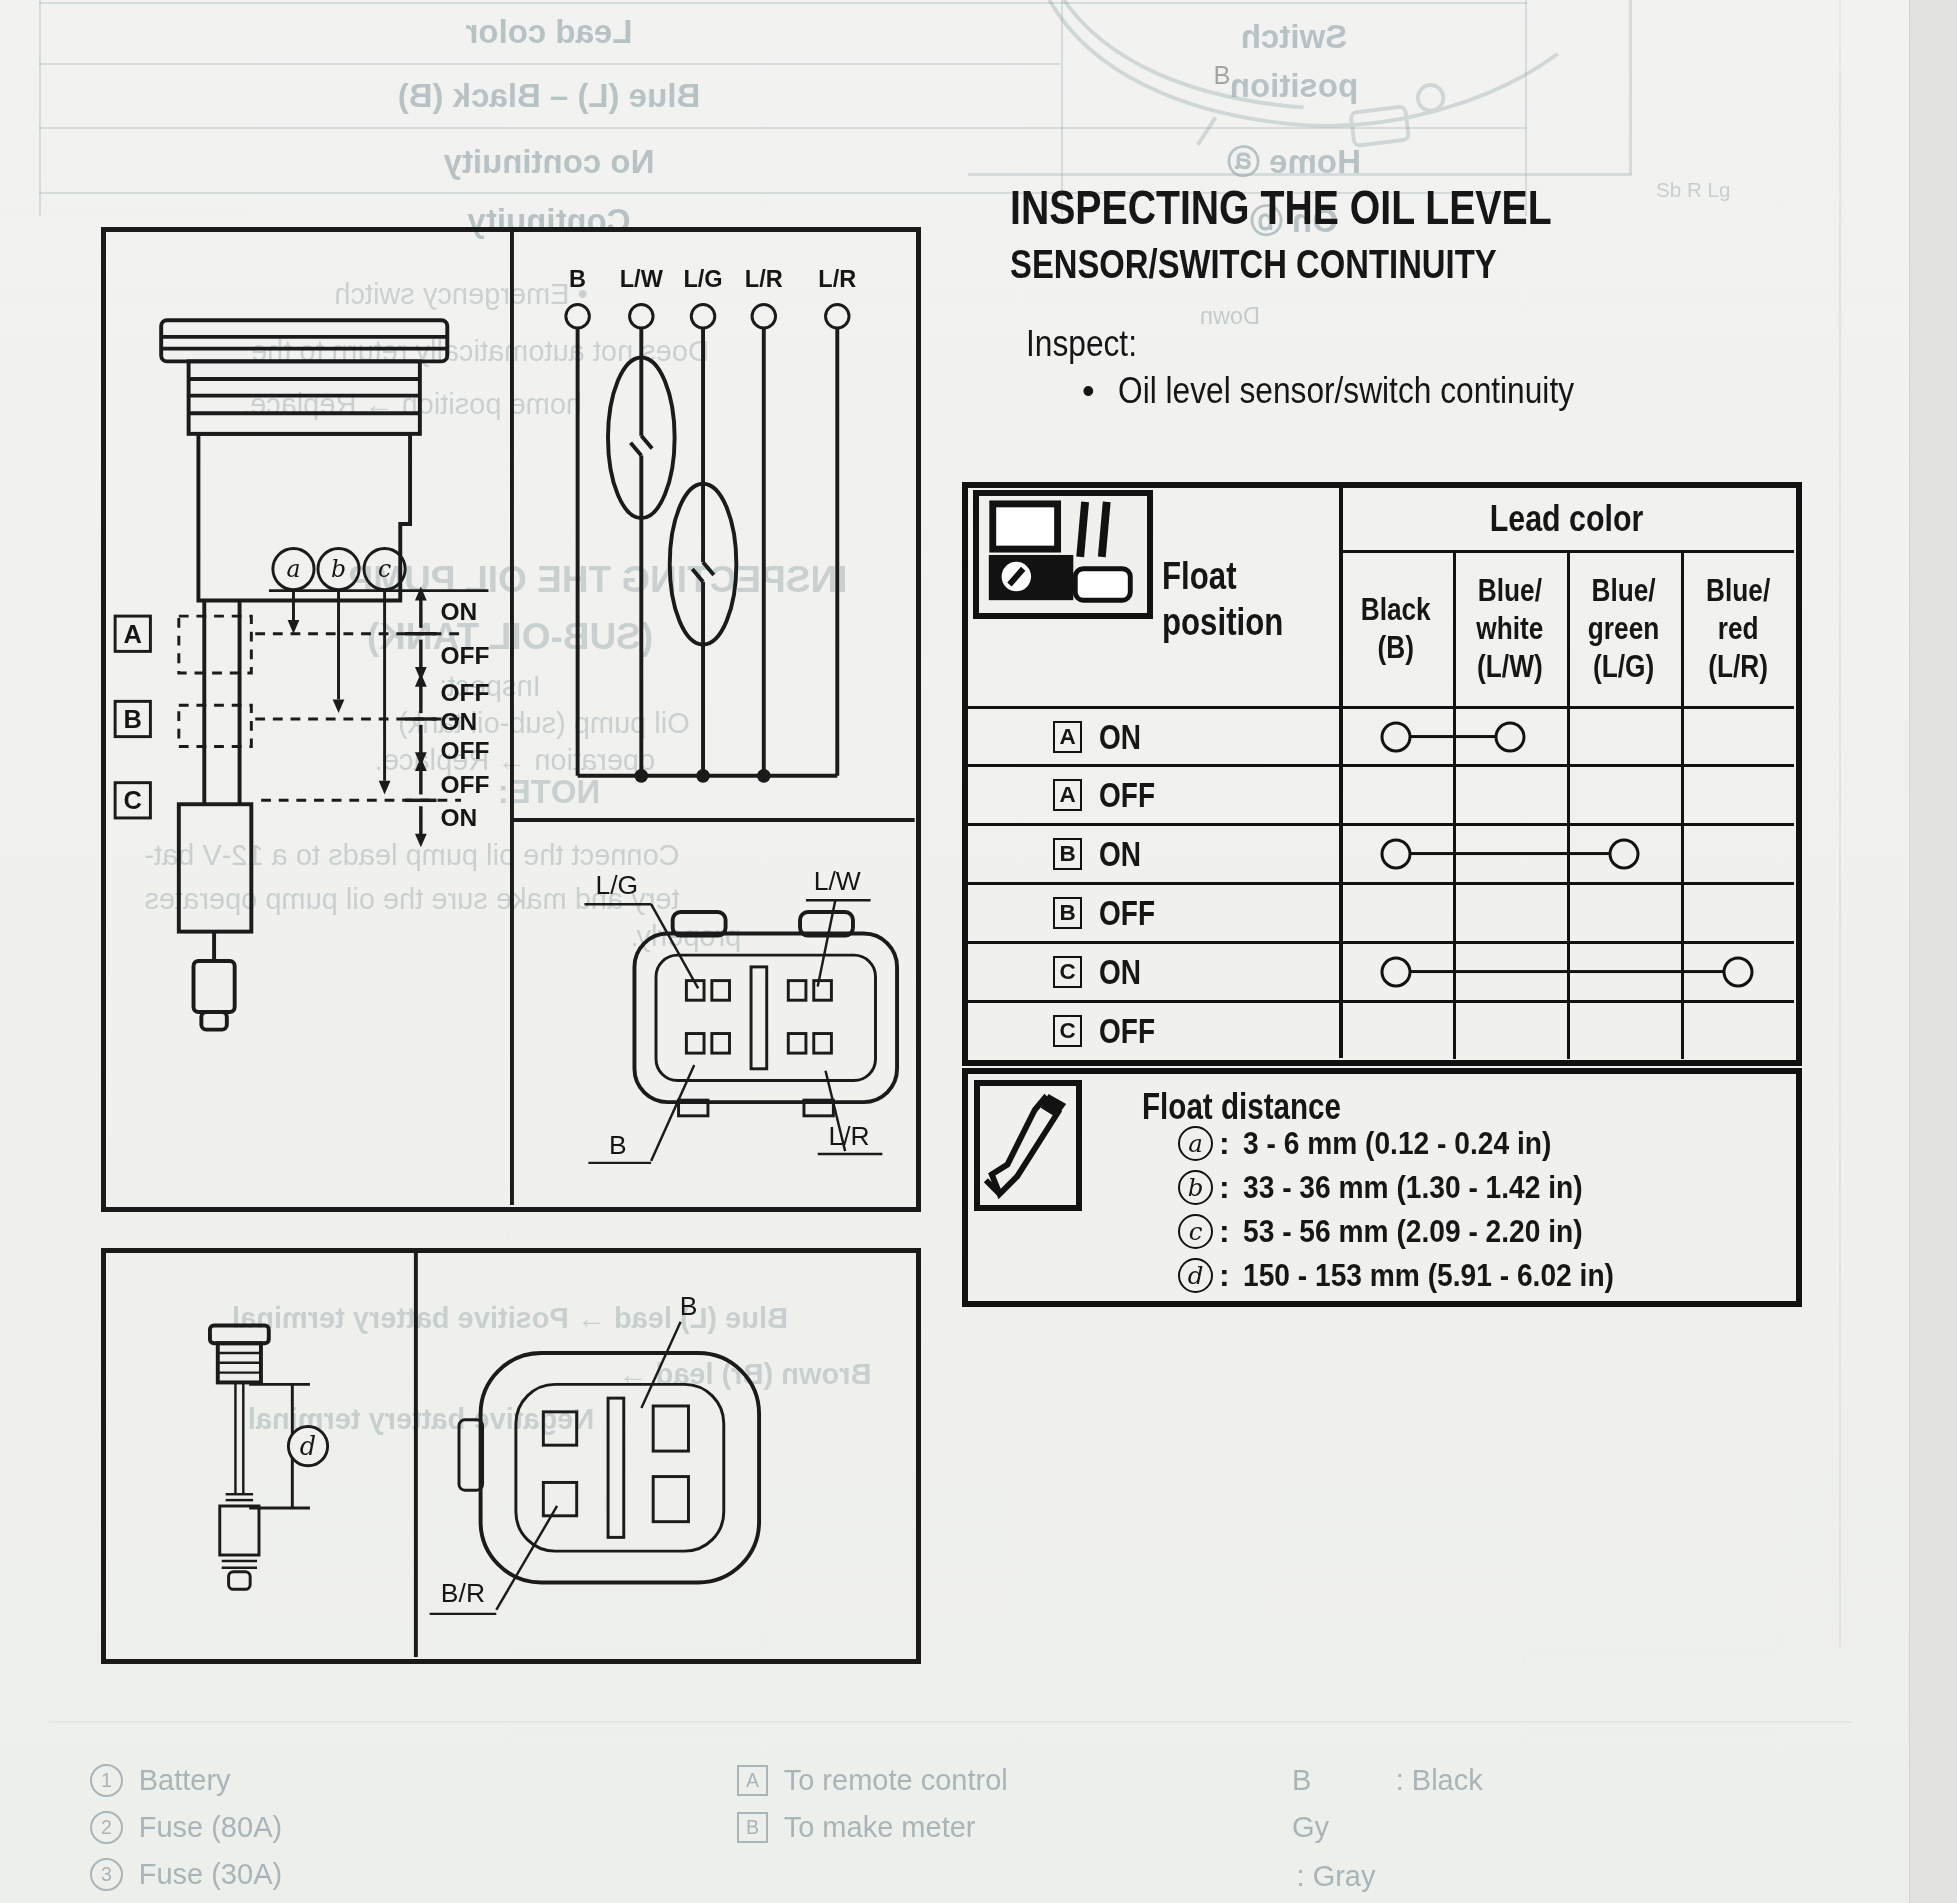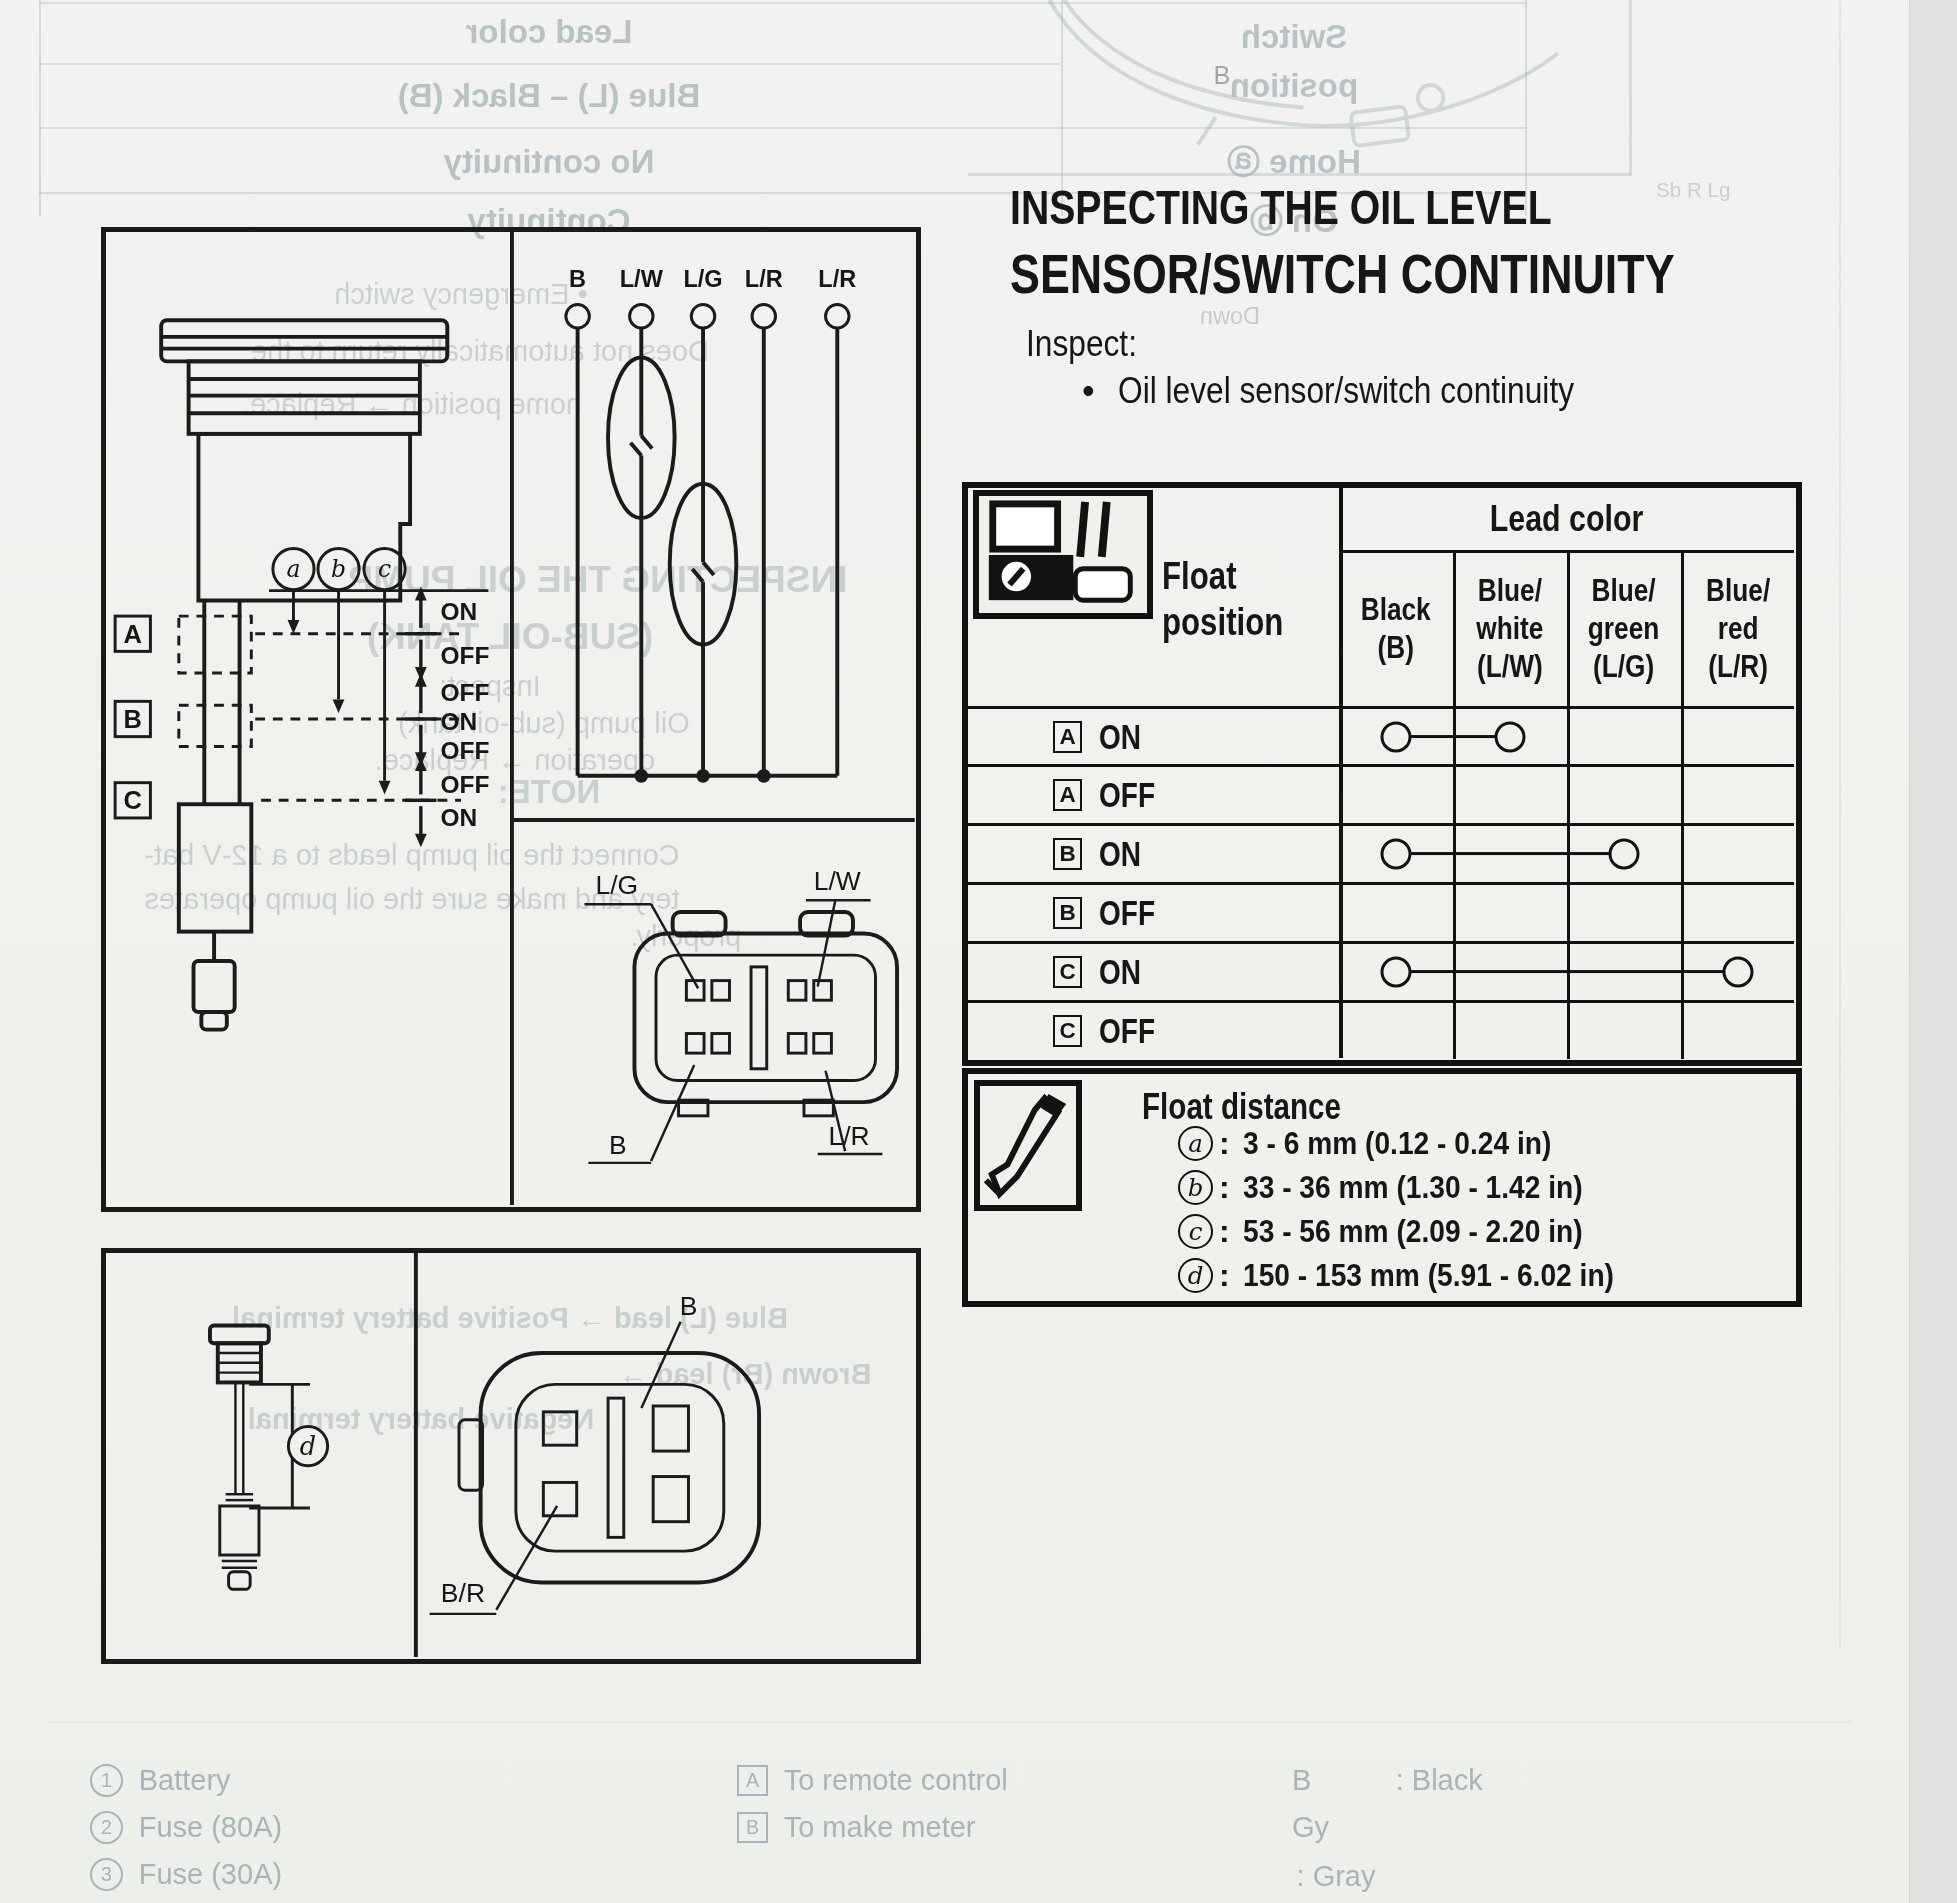--- a/index.html
+++ b/index.html
@@ -98,21 +98,21 @@
       <span class="mirror b" style="left: 549px; top: 792px; font-size: 33px; opacity: 0.35;">NOTE:</span>
       <span class="mirror" style="left: 412px; top: 855px; font-size: 29px; opacity: 0.35;">Connect the oil pump leads to a 12-V bat-</span>
       <span class="mirror" style="left: 412px; top: 899px; font-size: 29px; opacity: 0.35;">tery and make sure the oil pump operates</span>
       <span class="mirror" style="left: 686px; top: 936px; font-size: 29px; opacity: 0.35;">properly.</span>
       <span class="mirror b" style="left: 510px; top: 1318px; font-size: 29px; opacity: 0.35;">Blue (L) lead → Positive battery terminal</span>
       <span class="mirror b" style="left: 745px; top: 1374px; font-size: 29px; opacity: 0.35;">Brown (Br) lead →</span>
       <span class="mirror b" style="left: 421px; top: 1419px; font-size: 29px; opacity: 0.35;">Negative battery terminal</span>
     </div>
 
   <div class="abs b" style="left:1010px;top:179px;font-size:49px"><span class="sx80">INSPECTING THE OIL LEVEL</span></div>
-  <div class="abs b" style="left:1010px;top:241px;font-size:56px"><span class="sx80">SENSOR/SWITCH CONTINUITY</span></div>
+  <div class="abs b" style="left:1010px;top:241px;font-size:41px"><span class="sx80">SENSOR/SWITCH CONTINUITY</span></div>
   <div class="abs" style="left:1026px;top:323px;font-size:36px"><span class="sx88">Inspect:</span></div>
   <div class="abs" style="left:1082px;top:370px;font-size:36px">
     <span>•</span><span class="sx88" style="margin-left:23.5px">Oil level sensor/switch continuity</span>
   </div>
 
   <div class="fig" style="left:101px;top:227px;width:820px;height:985px">
     <svg width="809" height="973" viewBox="0 0 825 993">
       <g stroke="#1b1b1b" stroke-width="4" fill="none">
         <line x1="414" y1="0" x2="414" y2="993"></line>
         <line x1="414" y1="600" x2="825" y2="600"></line>

